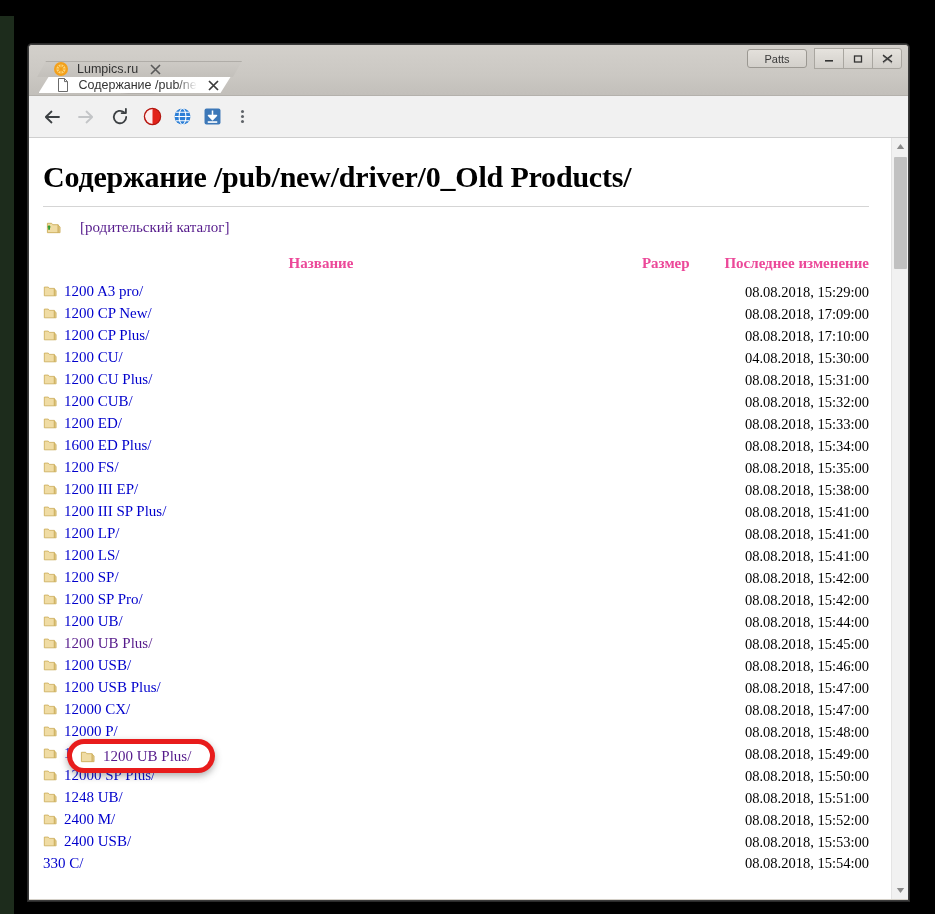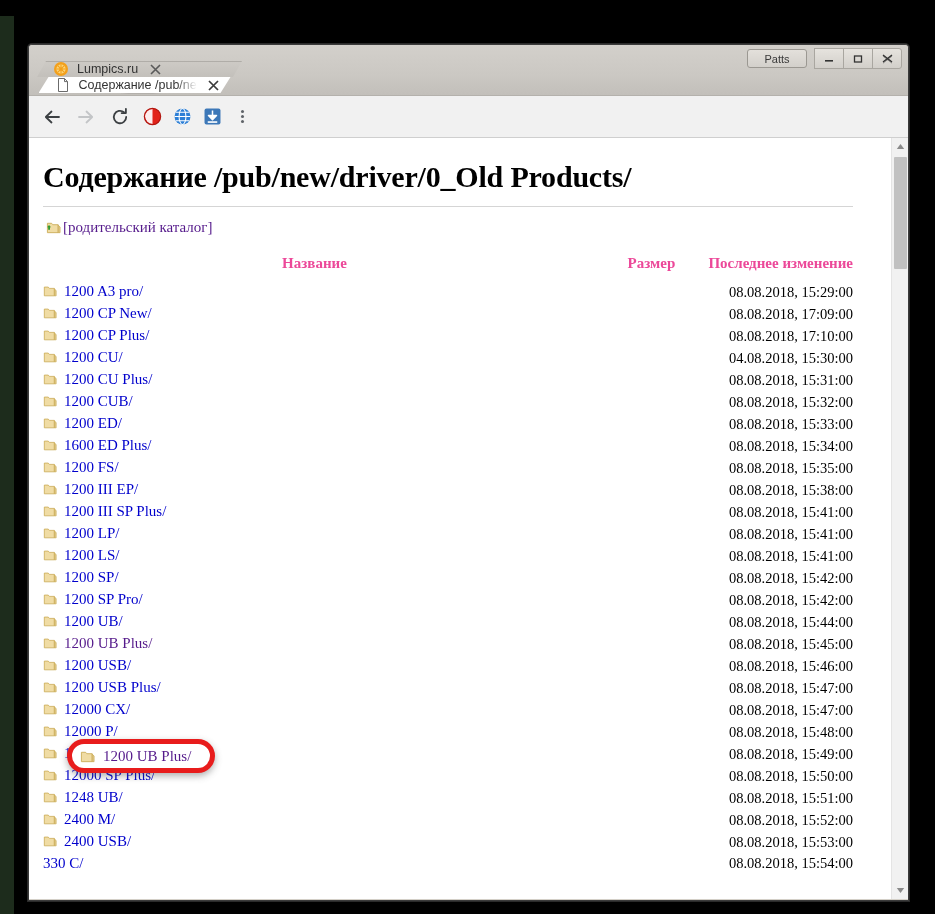--- a/index.html
+++ b/index.html
@@ -258,40 +258,40 @@
   .page {
     position: absolute;
     left: 0; top: 0;
     right: 17px;
     bottom: 0;
     overflow: hidden;
     padding: 0;
     background: #ffffff;
   }
   .page-inner {
-    padding: 14px 38px 0 14px;
+    padding: 14px 22px 0 14px;
     font-family: "Liberation Serif", serif;
   }
   h1.dir-title {
     font-family: "Liberation Serif", serif;
     font-size: 30px;
     font-weight: bold;
     color: #000000;
     margin: 8px 0 0 0;
     letter-spacing: -0.2px;
   }
   .hr {
     border: none;
     border-top: 1px solid #d5d5d5;
     margin: 12px 0 10px 0;
   }
   .parent-row {
     display: flex;
     align-items: center;
-    gap: 2px;
+    gap: 19px;
     margin: 0 0 8px 3px;
     height: 20px;
   }
   .parent-link {
     font-family: "Liberation Serif", serif;
     font-size: 15px;
     color: #551a8b;
     text-decoration: none;
   }
   table.listing {

